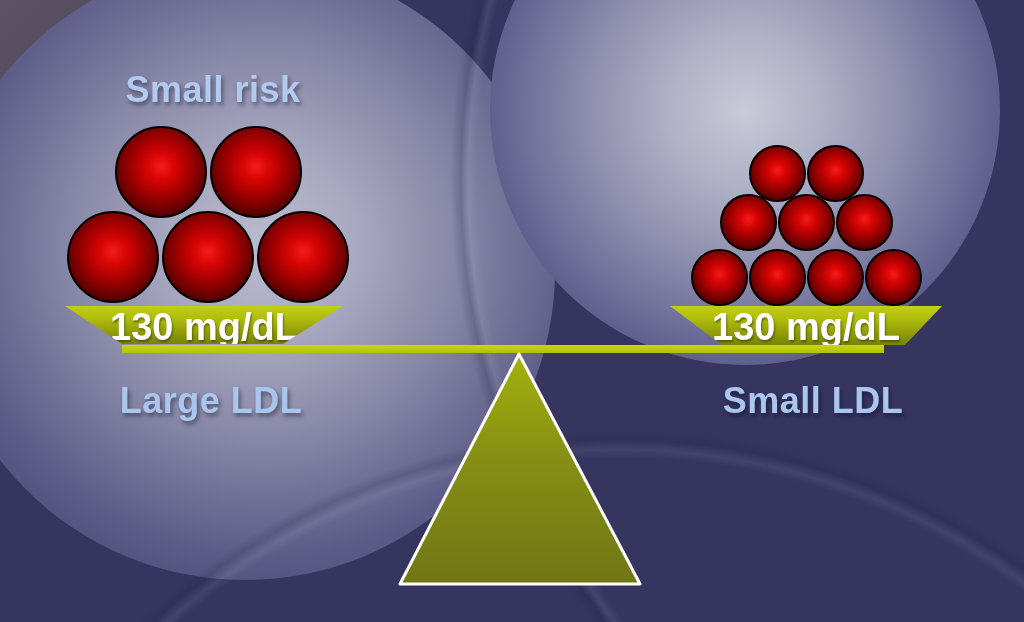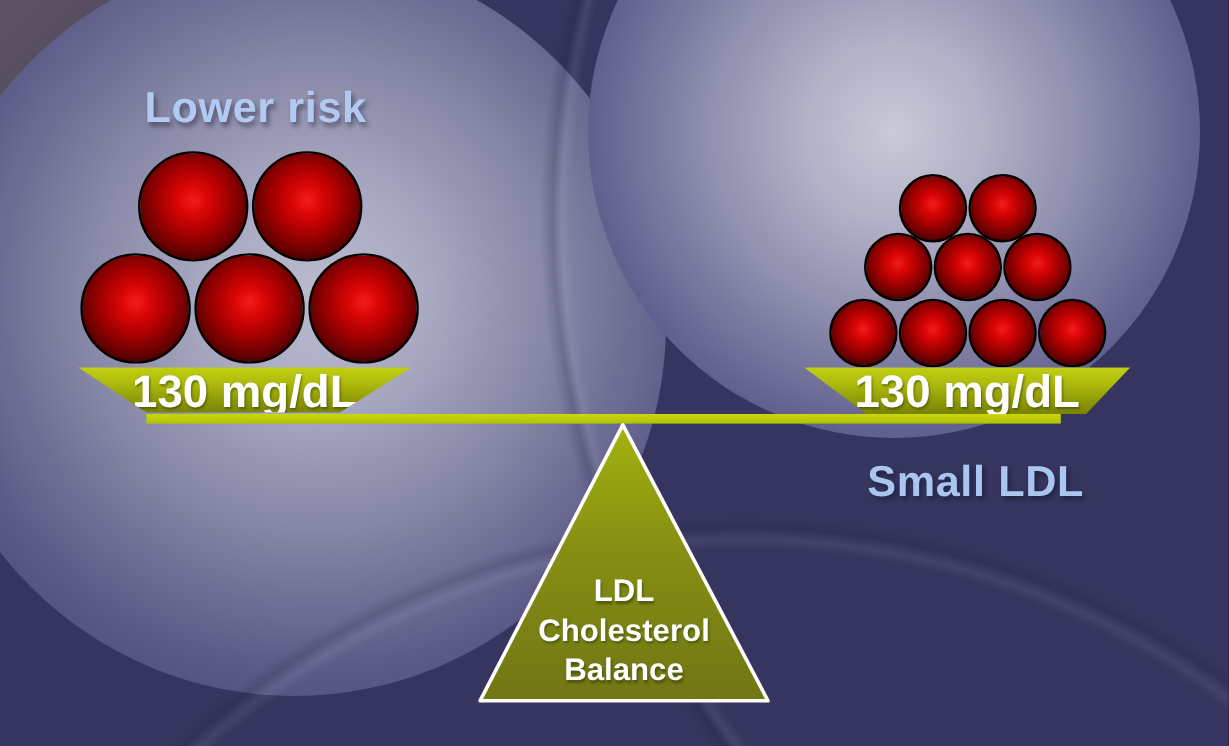--- a/index.html
+++ b/index.html
@@ -94,21 +94,21 @@
 </head>
 <body>
 
 <div id="stage">
 
   <div class="bg" id="bg-corner"></div>
   <div class="bg" id="bg-circle-left"></div>
   <div class="bg" id="bg-circle-right"></div>
   <div class="bg" id="bg-arcs"></div>
 
-  <div class="risk-label" id="lower-risk">Lower risk</div>
+  <div class="risk-label" id="lower-risk">Small risk</div>
 
   <div id="spheres-left">
       <div class="sphere sphere-large" style="left: 114.5px; top: 126px;"></div>
       <div class="sphere sphere-large" style="left: 209.5px; top: 126px;"></div>
       <div class="sphere sphere-large" style="left: 67px; top: 211px;"></div>
       <div class="sphere sphere-large" style="left: 162px; top: 211px;"></div>
       <div class="sphere sphere-large" style="left: 257px; top: 211px;"></div>
     </div>
   <div id="spheres-right">
       <div class="sphere sphere-small" style="left: 748.5px; top: 144.5px;"></div>
@@ -134,25 +134,21 @@
   <svg id="fulcrum-svg" width="246" height="236">
     <defs>
       <linearGradient id="triGrad" x1="0" y1="0" x2="0" y2="1">
         <stop offset="0" stop-color="#a4b20d"></stop>
         <stop offset="0.45" stop-color="#868f14"></stop>
         <stop offset="1" stop-color="#717614"></stop>
       </linearGradient>
     </defs>
     <polygon points="122,3 243,233 3,233" fill="url(#triGrad)" stroke="#ffffff" stroke-width="3" stroke-linejoin="round"></polygon>
   </svg>
-  <div id="fulcrum-text">
-    <div>LDL</div>
-    <div>Cholesterol</div>
-    <div>Balance</div>
-  </div>
 
   <div class="ldl-label" id="large-ldl">
+    <div>Large LDL</div>
   </div>
   <div class="ldl-label" id="small-ldl">
     <div>Small LDL</div>
   </div>
 
 </div>
 
 </body></html>

